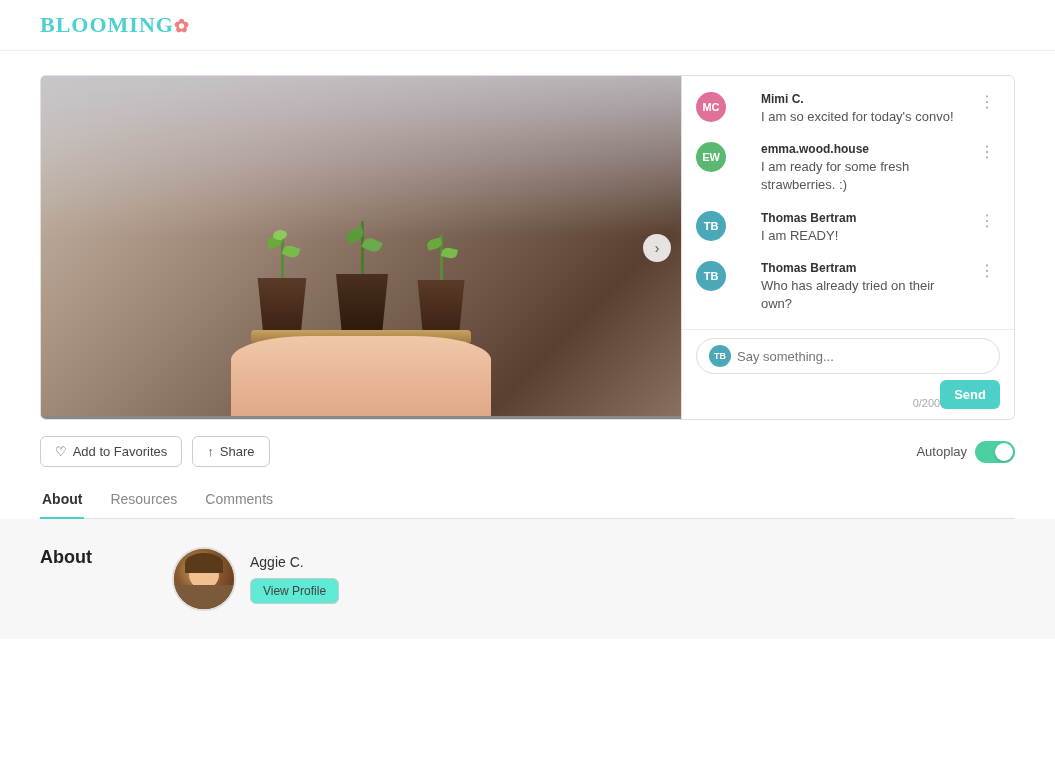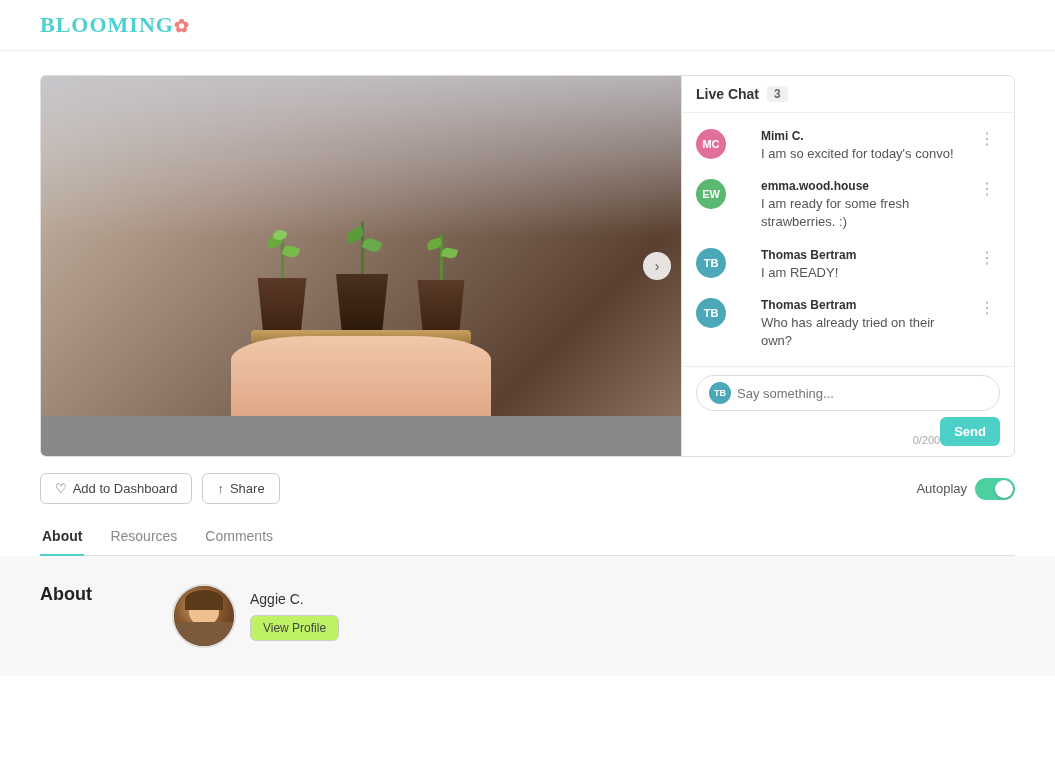--- a/index.html
+++ b/index.html
@@ -132,21 +132,21 @@
       background: linear-gradient(135deg, #8a6a4a, #c0a060);
       flex-shrink: 0; border: 2px solid #ddd;
     }
     .author-avatar-inner {
       width: 100%; height: 100%;
       background: radial-gradient(circle at 40% 35%, #c8a060 0%, #8a5a30 40%, #6a4020 70%, #4a2a10 100%);
       position: relative;
     }
     .author-name { font-size: 14px; font-weight: 500; color: #333; margin-bottom: 8px; }
     .view-profile-btn {
-      border: 1px solid #ccc; background: #bef264; border-radius: 6px;
+      border: 1px solid #ccc; background: #5eead4; border-radius: 6px;
       padding: 5px 12px; font-size: 12px; cursor: pointer; color: #444;
     }
   </style>
 </head>
 <body>
 
 <header class="header">
   <div class="logo">
     <span style="color:#4dd0d0;">BLOOMING</span><span class="flower">✿</span>
   </div>
@@ -190,24 +190,20 @@
         <div style="position:absolute;bottom:72px;left:50%;transform:translateX(-50%);width:220px;height:14px;background:linear-gradient(180deg,#c8a060,#a07840);border-radius:4px;"></div>
 
         <div style="position:absolute;bottom:0;left:50%;transform:translateX(-50%);width:260px;height:80px;background:linear-gradient(180deg,#f0c8a8,#e0a888);border-radius:30% 30% 0 0;"></div>
 
         <div style="position:absolute;top:0;left:0;right:0;height:160px;background:linear-gradient(180deg,rgba(200,200,210,0.8),transparent);"></div>
       </div>
       <div class="chevron-right">›</div>
     </div>
 
     <div class="chat-section">
-      <div class="chat-header">
-        <span>Live Chat</span>
-        <span class="chat-count">3</span>
-      </div>
       <div class="chat-messages">
 
         <div class="chat-msg">
           <div class="avatar-circle av-pink">MC</div>
           <div class="chat-msg-body">
             <div class="chat-msg-name">Mimi C.</div>
             <div class="chat-msg-text">I am so excited for today's convo!</div>
           </div>
           <span class="chat-msg-more">⋮</span>
         </div>
@@ -252,21 +248,21 @@
           <button class="send-btn">Send</button>
         </div>
       </div>
     </div>
   </div>
 
   <div class="actions-row">
     <div class="actions-left">
       <button class="btn-outline">
         <span>♡</span>
-        <span>Add to Dashboard</span>
+        <span>Add to Favorites</span>
       </button>
       <button class="btn-outline">
         <span>↑</span>
         <span>Share</span>
       </button>
     </div>
     <div class="autoplay-row">
       <span>Autoplay</span>
       <div class="toggle">
         <div class="toggle-knob"></div>

